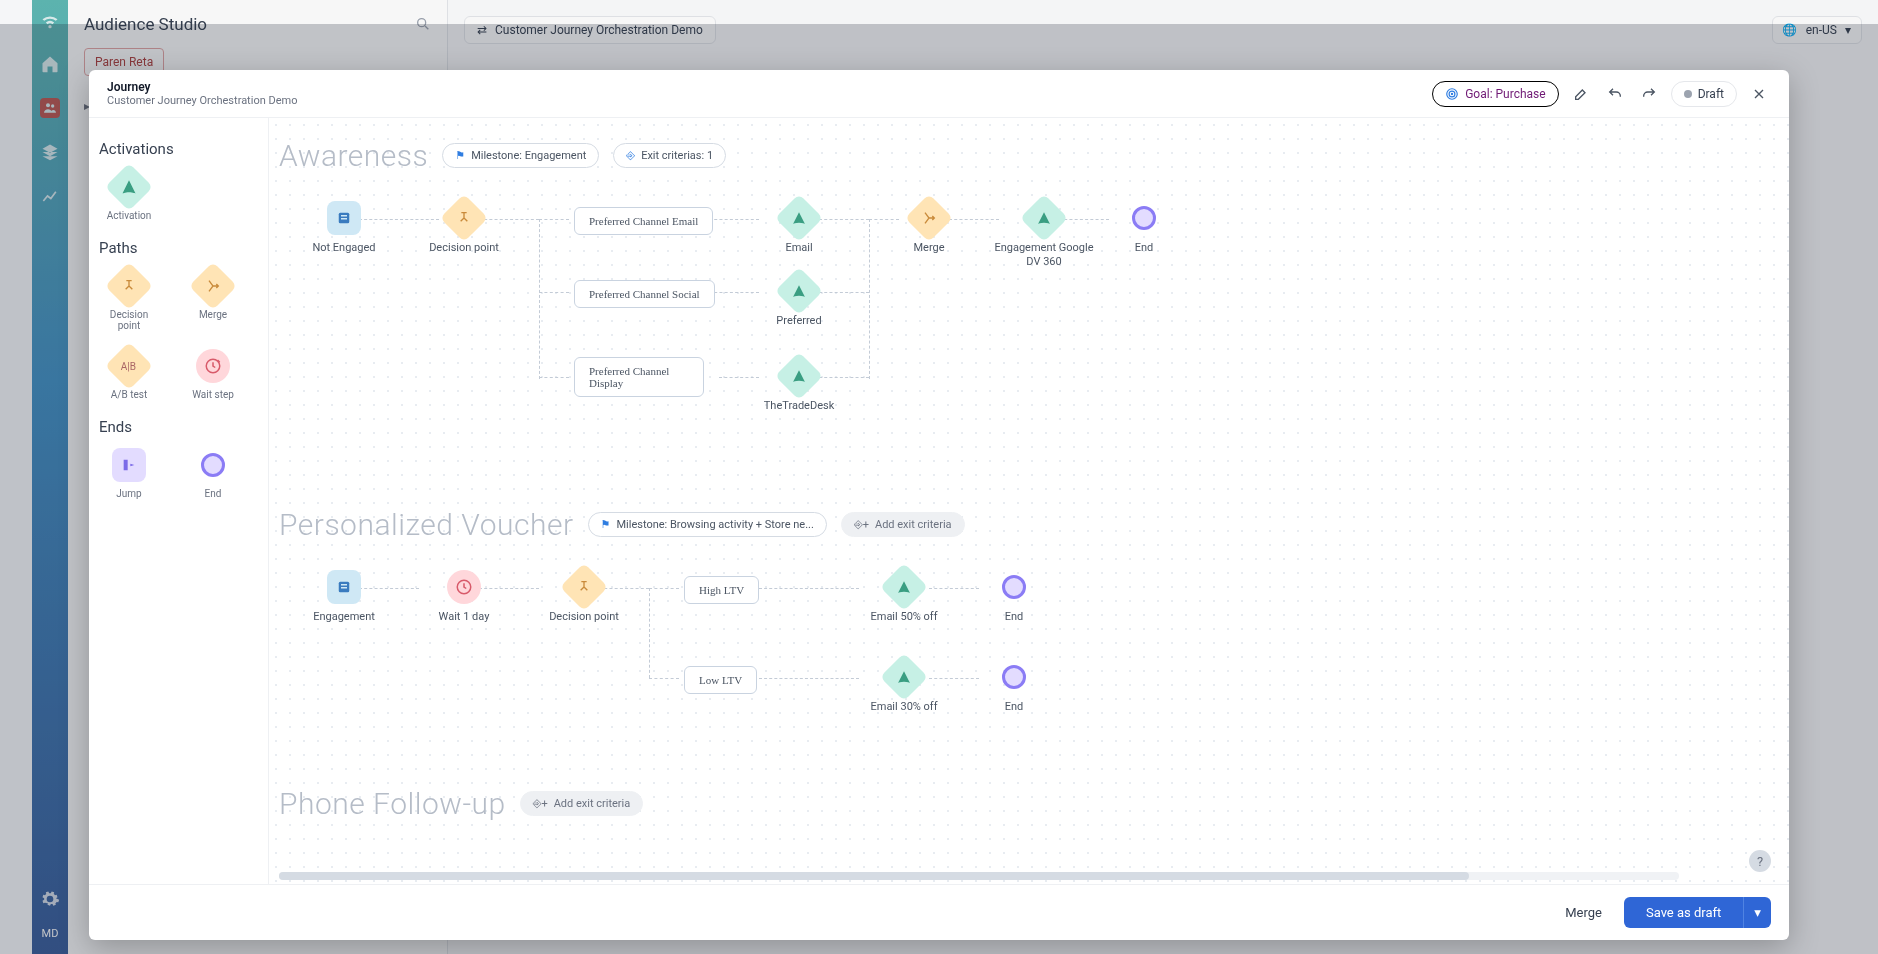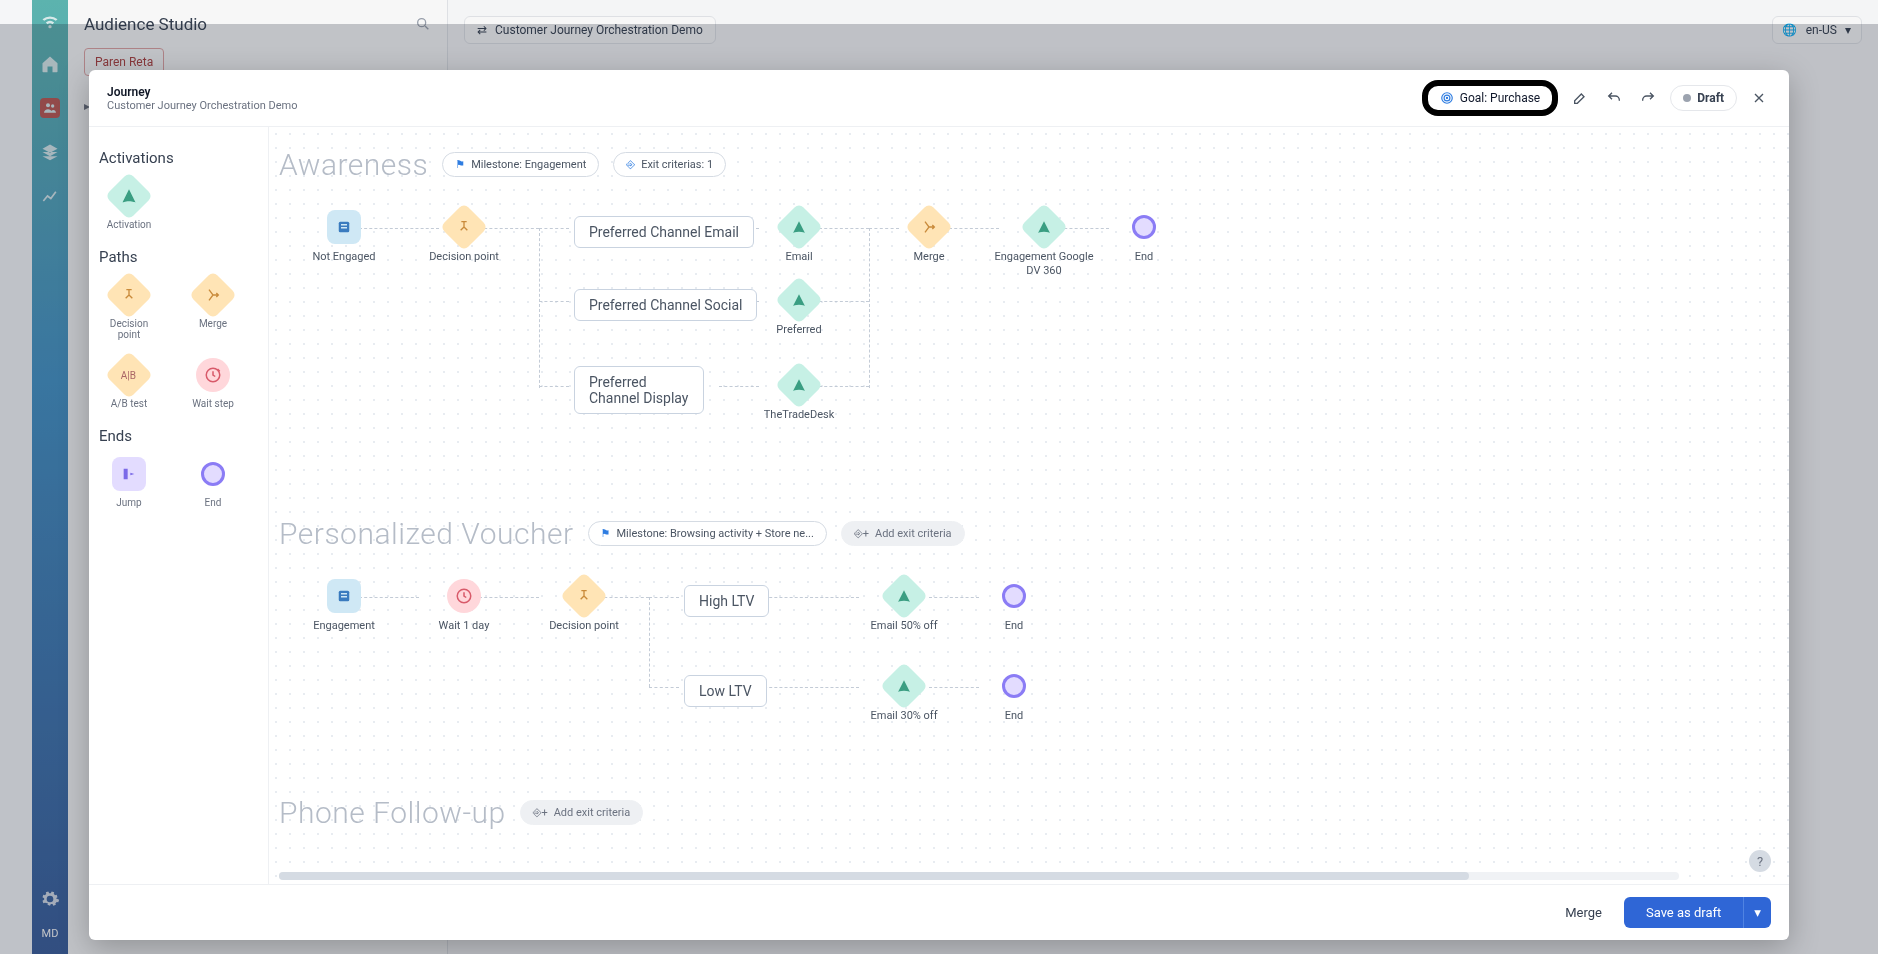--- a/index.html
+++ b/index.html
@@ -27,23 +27,23 @@
 .lang-sel { margin-left:auto; background:#fff; border:1px solid #e5e7eb; border-radius:6px; padding:6px 10px; font-size:12px; color:#374151; display:flex; align-items:center; gap:8px; }
 
 
 .modal-backdrop { position:absolute; inset:0; background:rgba(30,40,55,0.25); display:flex; align-items:flex-start; justify-content:center;margin-top:24px; }
 .modal { margin-top:46px; width:1700px; height:870px; background:#fff; border-radius:6px; box-shadow:0 8px 30px rgba(0,0,0,.25); display:flex; flex-direction:column; overflow:hidden; }
 .modal-head { display:flex; align-items:center; padding:10px 18px; border-bottom:1px solid #eef0f3; gap:12px; }
 .mh-left {}
 .mh-kicker { font-size:12px; font-weight:600; color:#111827; }
 .mh-sub { font-size:11px; color:#6b7280; }
 .mh-right { margin-left:auto; display:flex; align-items:center; gap:10px; }
-.goal-pill { border:6px solid #000000; color:#0f172a; border-radius:16px; padding:5px 12px; font-size:12px; display:flex; align-items:center; gap:6px; }
+.goal-pill { border:1px solid #000000; color:#701a75; border-radius:16px; padding:5px 12px; font-size:12px; display:flex; align-items:center; gap:6px; }
 .ico-btn { color:#4b5563; padding:4px; cursor:pointer; }
-.status-pill { border:1px solid #e5e7eb; border-radius:16px; padding:5px 12px; font-size:12px; color:#374151; display:flex; align-items:center; gap:6px;font-weight:bold; }
+.status-pill { border:1px solid #e5e7eb; border-radius:16px; padding:5px 12px; font-size:12px; color:#374151; display:flex; align-items:center; gap:6px; }
 .status-dot { width:8px; height:8px; background:#9ca3af; border-radius:50%; }
 
 .modal-body { flex:1; display:flex; overflow:hidden; position:relative; }
 .palette { width:180px; border-right:1px solid #eef0f3; padding:16px 10px; overflow-y:auto; }
 .pal-h { font-size:15px; color:#374151; margin:6px 0 12px; }
 .pal-grid { display:flex; flex-wrap:wrap; gap:18px 24px; margin-bottom:18px; }
 .pal-item { width:60px; display:flex; flex-direction:column; align-items:center; gap:6px; }
 .pal-lbl { font-size:10px; color:#6b7280; text-align:center; }
 
 .node-ico { width:34px; height:34px; border-radius:8px; display:flex; align-items:center; justify-content:center; }
@@ -64,21 +64,21 @@
 .stage { margin-bottom:50px; }
 .stage-head { display:flex; align-items:center; gap:14px; margin-bottom:24px; flex-wrap:wrap; }
 .stage-title { font-size:30px; font-weight:300; color:#b5bcc7; letter-spacing:.5px; }
 .pill { border:1px solid #d5dbe3; border-radius:16px; padding:5px 12px; font-size:11px; color:#4b5563; display:flex; align-items:center; gap:6px; background:#fff; }
 .pill.muted { background:#eef0f3; border-color:#eef0f3; color:#6b7280; }
 
 .flow { position:relative; height:260px; }
 .flow-sm { position:relative; height:170px; }
 .node { position:absolute; display:flex; flex-direction:column; align-items:center; gap:6px; width:90px; }
 .node-lbl { font-size:11px; color:#4b5563; text-align:center; line-height:1.3; }
-.branch-pill { position:absolute; border:1px solid #c9d3e0; border-radius:6px; padding:7px 14px; font-size:14px; color:#4b5563; background:#fff; min-width:130px; text-align:left; }
+.branch-pill { position:absolute; border:1px solid #c9d3e0; border-radius:6px; padding:7px 14px; font-size:11px; color:#4b5563; background:#fff; min-width:130px; text-align:left;font-family:Liberation Serif, serif; }
 
 .conn { position:absolute; border-top:1px dashed #c3cbd6; height:0; }
 .conn-v { position:absolute; border-left:1px dashed #c3cbd6; width:0; }
 
 .help-fab { position:absolute; right:18px; bottom:12px; width:22px; height:22px; border-radius:50%; background:#d5dbe3; color:#6b7280; display:flex; align-items:center; justify-content:center; font-size:13px; }
 .hscroll { position:absolute; left:10px; right:110px; bottom:4px; height:8px; background:#f0f2f5; border-radius:4px; }
 .hscroll-thumb { height:8px; background:#d5dbe3; border-radius:4px; }
 
 .modal-foot { border-top:1px solid #eef0f3; padding:12px 18px; display:flex; align-items:center; gap:12px; justify-content:flex-end; }
 .btn-text { font-size:13px; color:#374151; background:none; border:none; padding:6px 10px; cursor:pointer; }

